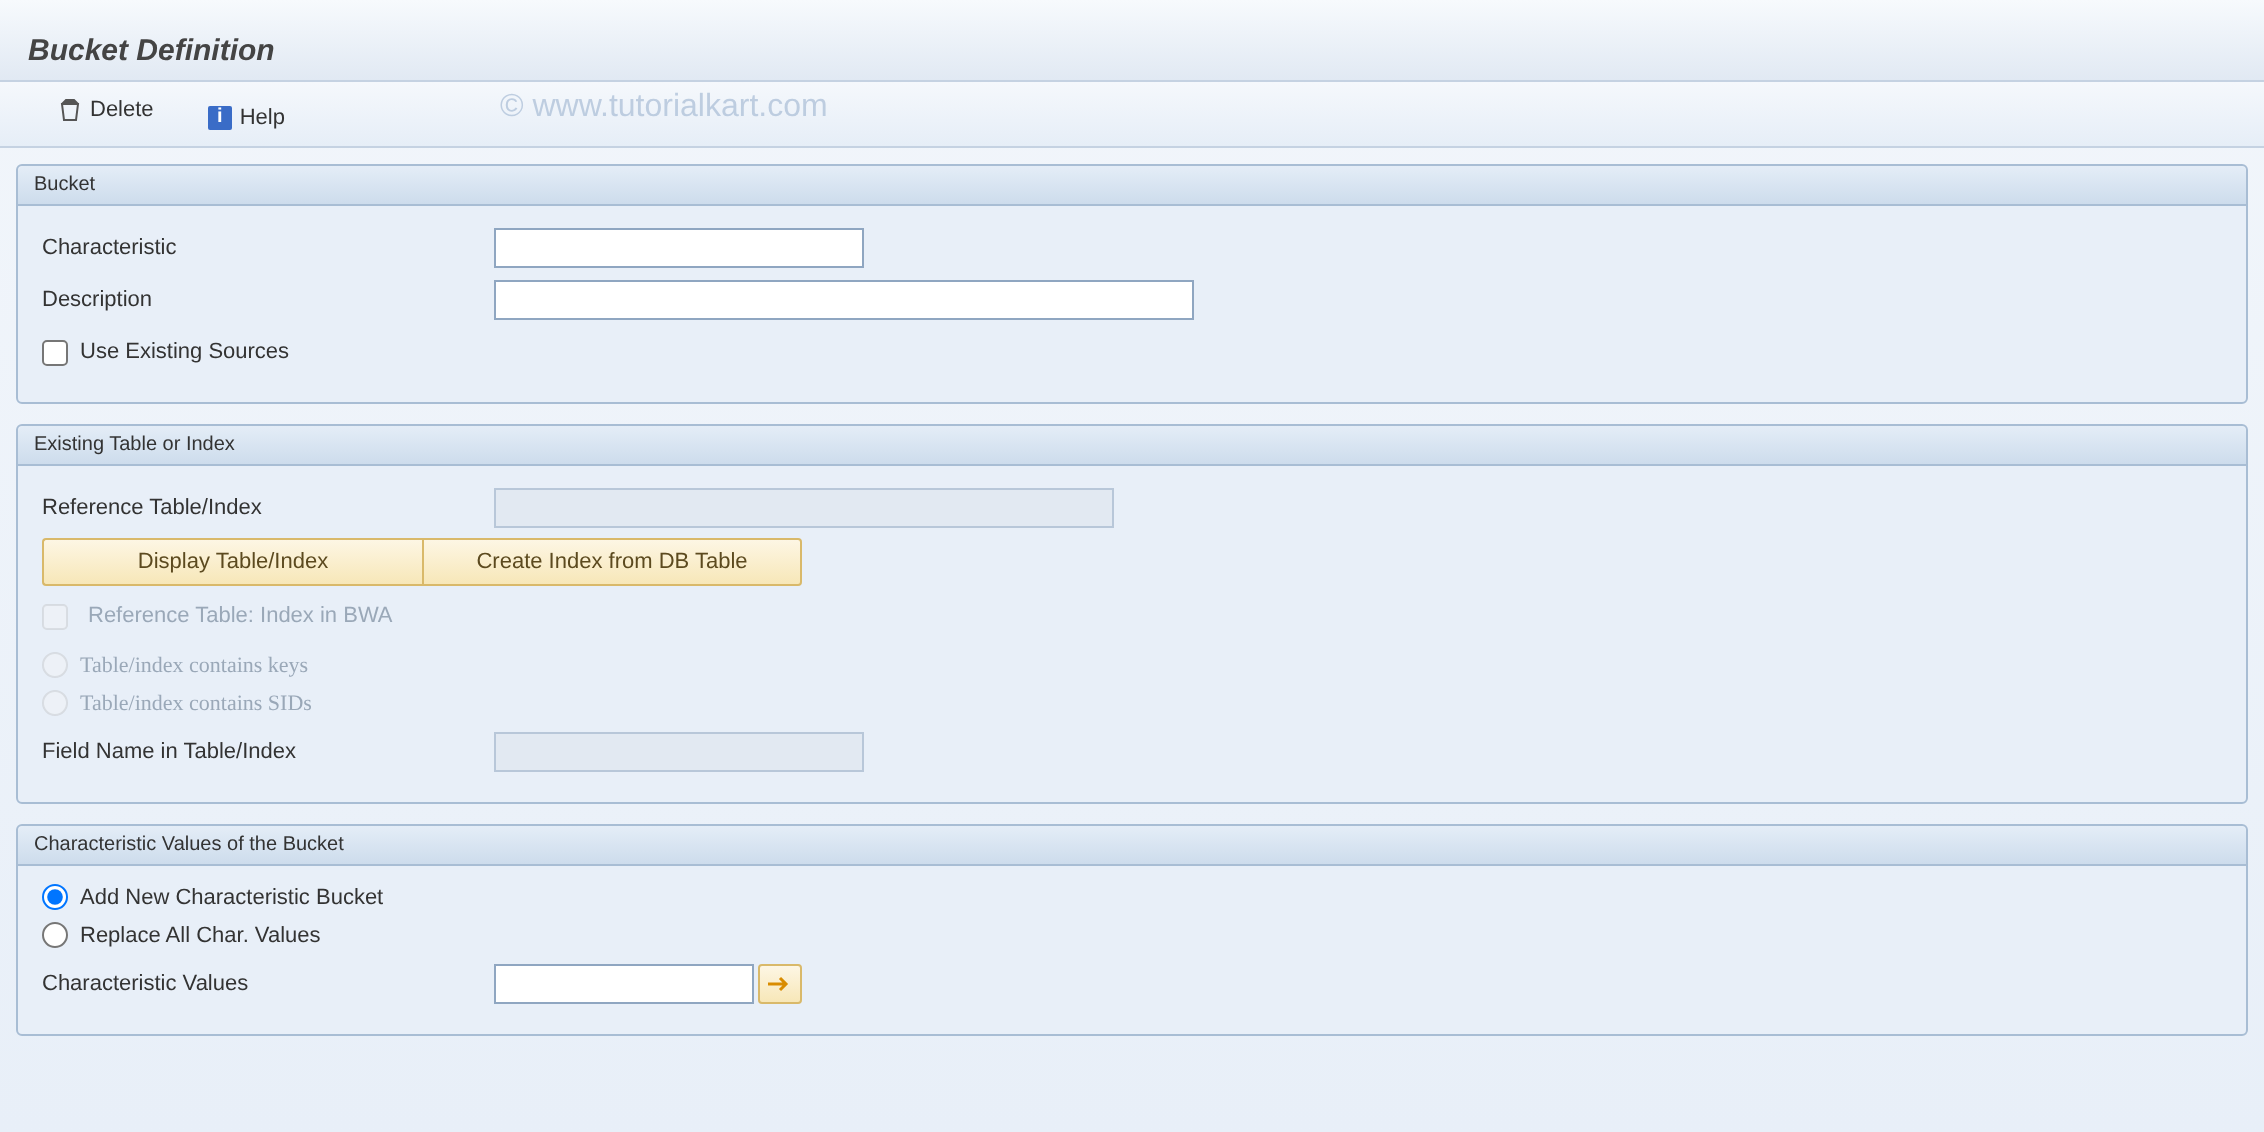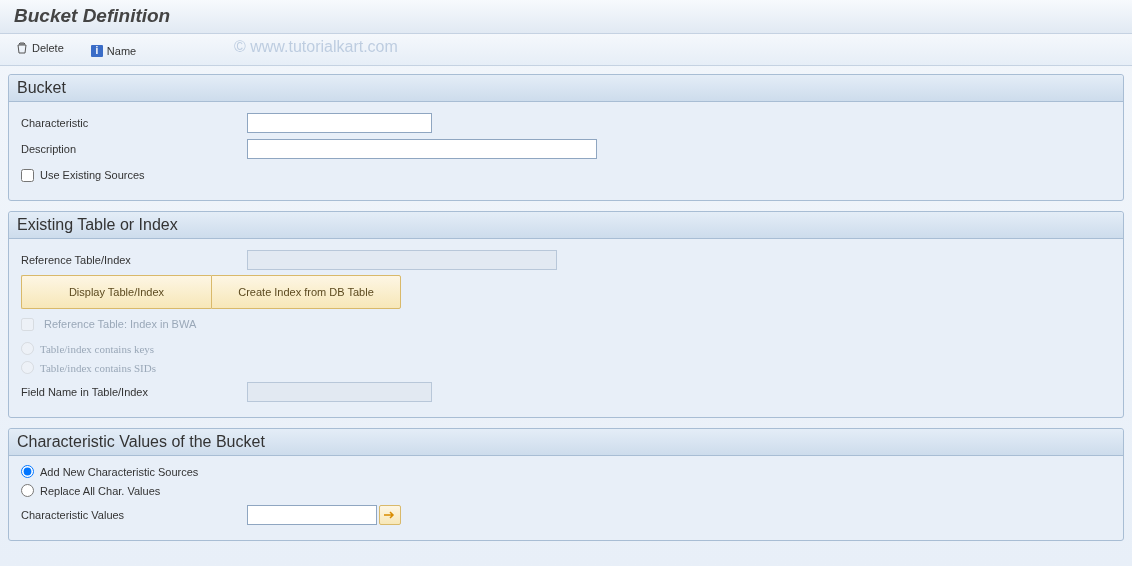--- a/index.html
+++ b/index.html
@@ -6,64 +6,64 @@
     body {
       background: linear-gradient(180deg, #f2f6fb 0%, #e8eff8 100%);
       width: 1132px;
       height: 566px;
       overflow: hidden;
       font-size: 11px;
       color: #333;
     }
     .title-bar {
       background: linear-gradient(180deg, #f7fafd 0%, #e1e9f3 100%);
-      padding: 5px 14px 6px 14px;
-      font-size: 19px;
+      padding: 17px 14px 6px 14px;
+      font-size: 15px;
       font-weight: bold;
       font-style: italic;
       color: #444;
       border-bottom: 1px solid #c5d2e2;
     }
     .toolbar {
       background: linear-gradient(180deg, #f5f8fc 0%, #e6eef7 100%);
-      padding: 6px 10px;
+      padding: 6px 23px;
       border-bottom: 1px solid #c5d2e2;
       position: relative;
     }
     .toolbar-btn {
       display: inline-flex;
       align-items: center;
       gap: 4px;
       padding: 2px 6px;
       cursor: pointer;
       color: #333;
       margin-right: 12px;
     }
     .watermark {
       position: absolute;
-      left: 234px;
+      left: 250px;
       top: 4px;
       font-size: 16px;
       color: #a9bdd6;
       opacity: 0.7;
       pointer-events: none;
     }
     .content {
       padding: 8px;
     }
     .group {
       border: 1px solid #a8bdd4;
       border-radius: 3px;
       margin-bottom: 10px;
       background: #e8eff8;
     }
     .group-header {
       background: linear-gradient(180deg, #e4edf7 0%, #cddcec 100%);
       padding: 4px 8px;
-      font-size: 16px;
+      font-size: 10px;
       color: #333;
       border-bottom: 1px solid #a8bdd4;
       border-radius: 3px 3px 0 0;
     }
     .group-body {
       padding: 6px 8px 10px 8px;
     }
     .form-row {
       display: flex;
       align-items: center;
@@ -98,21 +98,21 @@
       gap: 6px;
       padding-left: 4px;
     }
     input[type="checkbox"], input[type="radio"] {
       width: 13px; height: 13px;
     }
     input[type="checkbox"][disabled], input[type="radio"][disabled] {
       opacity: 0.55;
     }
     .btn {
-      height: 34px;
+      height: 24px;
       padding: 0 16px;
       border: 1px solid #d9b96a;
       background: linear-gradient(180deg, #fdf6e4 0%, #f7e7b8 100%);
       color: #5c4a1f;
       font-size: 11px;
       cursor: pointer;
       border-radius: 2px;
     }
     .btn-group {
       display: flex;
@@ -170,21 +170,21 @@
   <span class="toolbar-btn">
     <span class="icon-trash">
       <svg width="12" height="12" viewBox="0 0 12 12">
           <path d="M2 3h8l-1 8H3L2 3zm2-2h4l1 1H3l1-1z" fill="none" stroke="#555" stroke-width="1"></path>
         </svg>
     </span>
     <span>Delete</span>
   </span>
   <span class="toolbar-btn">
     <span class="icon-help">i</span>
-    <span>Name</span>
+    <span>Help</span>
   </span>
   <span class="watermark">© www.tutorialkart.com</span>
 </div>
 
 <div class="content">
 
   <div class="group">
     <div class="group-header">Bucket</div>
     <div class="group-body">
       <div class="form-row">
@@ -234,21 +234,21 @@
         <input type="text" class="w-med" disabled="" value="" style="">
       </div>
     </div>
   </div>
 
   <div class="group">
     <div class="group-header">Characteristic Values of the Bucket</div>
     <div class="group-body">
       <div class="radio-row">
         <input type="radio" name="cv" checked="" style="">
-        <label>Add New Characteristic Sources</label>
+        <label>Add New Characteristic Bucket</label>
       </div>
       <div class="radio-row">
         <input type="radio" name="cv" style="">
         <label>Replace All Char. Values</label>
       </div>
       <div class="form-row">
         <span class="form-label">Characteristic Values</span>
         <input type="text" class="w-sm" value="" style="">
         <span class="arrow-btn">
           <span class="arrow-icon">

